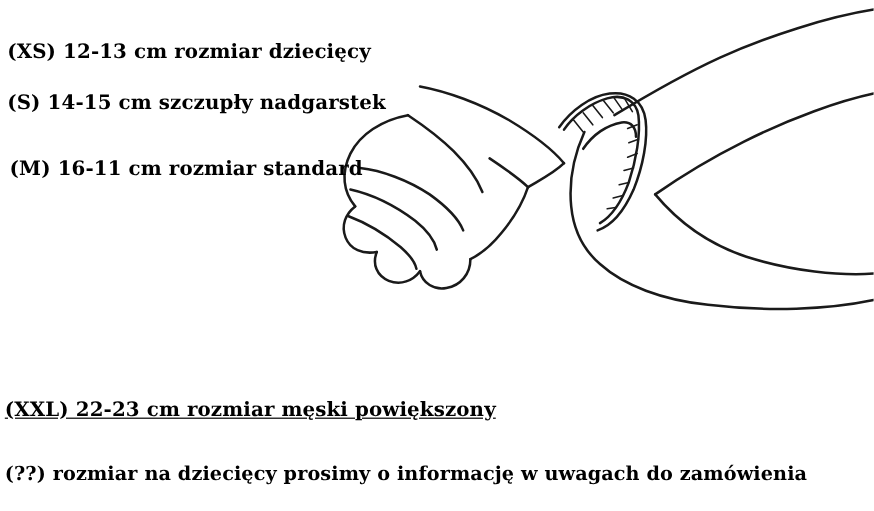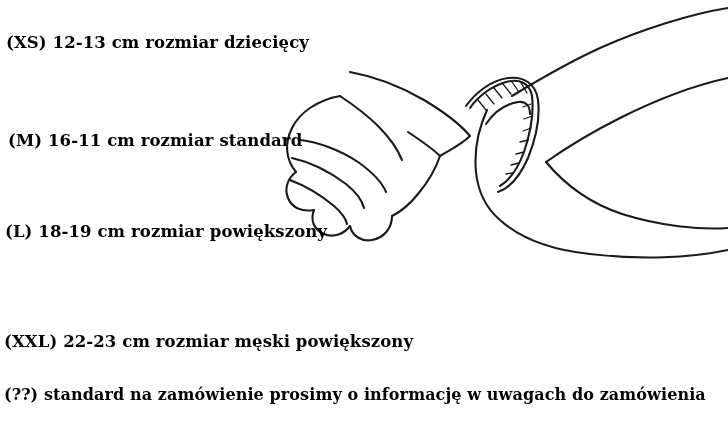--- a/index.html
+++ b/index.html
@@ -41,21 +41,21 @@
     font-size: 16.5px;
     letter-spacing: 0.1px;
     white-space: nowrap;
     line-height: 1;
   }
   .l0 { left: 6px;  top: 35px; }
   .l1 { left: 6px;  top: 78px; }
   .l2 { left: 8px;  top: 133px; }
   .l3 { left: 5px;  top: 224px; }
   .l4 { left: 4px;  top: 274px; }
-  .l5 { left: 4px;  top: 334px; }
+  .l5 { left: 4px;  top: 334px; text-decoration: underline; }
   .l6 { left: 4px;  top: 387px; font-size: 16px; }
 </style>
 </head>
 <body>
 
 <div id="page">
 
   <svg id="illustration" viewBox="0 0 728 426">
     <g fill="none" stroke="#1a1a1a" stroke-width="2.1" stroke-linecap="round" stroke-linejoin="round">
 
@@ -98,19 +98,19 @@
       <path d="M340 96 C 352 104, 366 114, 378 126 C 390 138, 398 150, 402 160"></path>
       <path d="M300 140 C 318 142, 340 150, 358 162 C 372 172, 382 182, 386 192"></path>
       <path d="M292 158 C 310 162, 330 172, 346 184 C 356 192, 362 200, 364 208"></path>
       <path d="M290 180 C 306 186, 322 196, 334 206 C 342 213, 346 219, 347 224"></path>
       <path d="M408 132 C 420 140, 432 148, 440 156"></path>
     </g>
   </svg>
 
   <div id="size-list">
     <div class="size-line l0">(XS) 12-13 cm rozmiar dziecięcy</div>
+    <div class="size-line l1">(S) 14-15 cm szczupły nadgarstek</div>
     <div class="size-line l2">(M) 16-11 cm rozmiar standard</div>
-    <div class="size-line l3">(L) 18-19 cm rozmiar powiększony</div>
     <div class="size-line l5">(XXL) 22-23 cm rozmiar męski powiększony</div>
-    <div class="size-line l6">(??) standard na zamówienie prosimy o informację w uwagach do zamówienia</div>
+    <div class="size-line l6">(??) rozmiar na dziecięcy prosimy o informację w uwagach do zamówienia</div>
   </div>
 
 </div>
 
 </body></html>

